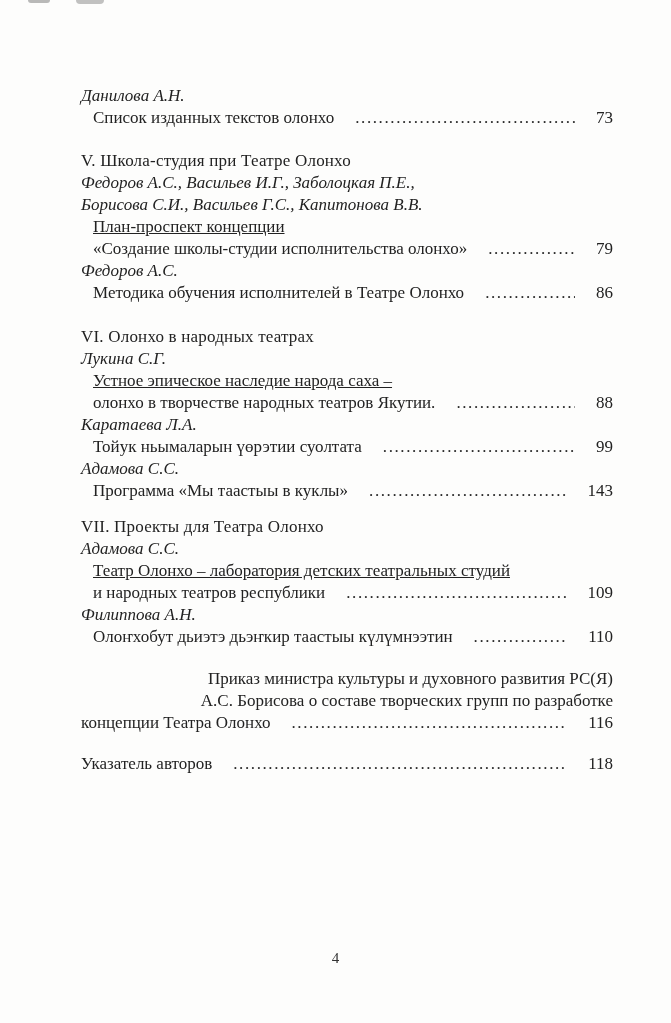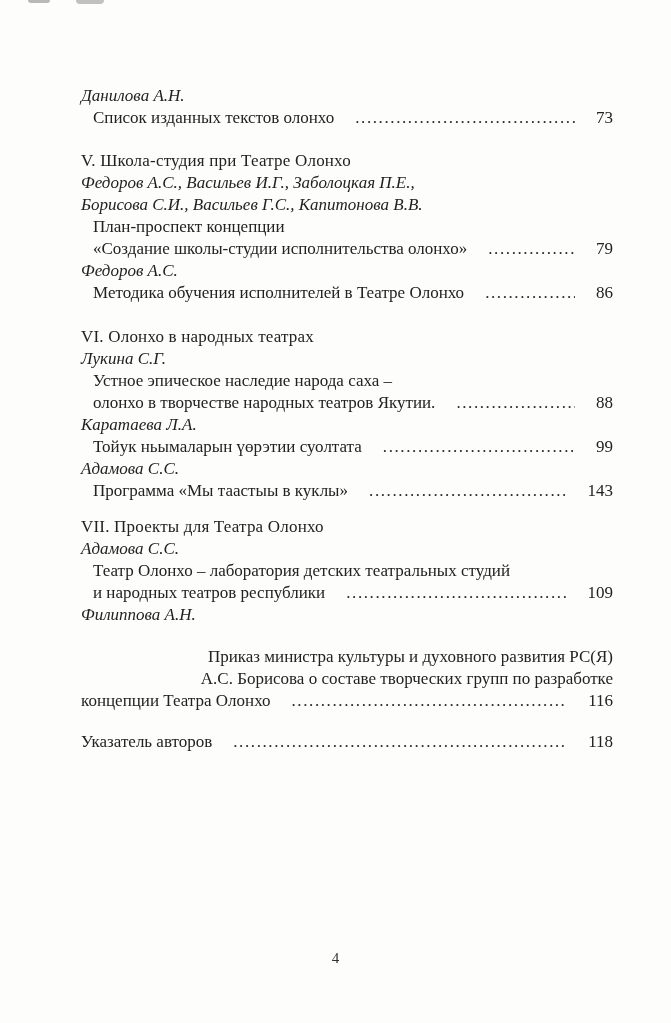--- a/index.html
+++ b/index.html
@@ -35,20 +35,21 @@
 
   .heading {
     font-weight: normal;
     letter-spacing: 0.2px;
   }
   .author-line {
     font-style: italic;
   }
   .title-line {
     padding-left: 12px;
+    text-decoration: underline;
   }
   .row {
     display: flex;
     align-items: baseline;
     gap: 20px;
   }
   .row.indent { padding-left: 12px; }
   .row .t {
     white-space: nowrap;
     flex: 0 0 auto;
@@ -149,20 +150,25 @@
     <div class="block gap-vii">
       <div class="heading">VII. Проекты для Театра Олонхо</div>
       <div class="author-line">Адамова С.С.</div>
       <div class="title-line">Театр Олонхо – лаборатория детских театральных студий</div>
       <div class="row indent">
         <span class="t">и народных театров республики</span>
         <span class="leader"></span>
         <span class="pg">109</span>
       </div>
       <div class="author-line">Филиппова А.Н.</div>
+      <div class="row indent">
+        <span class="t">Олоҥхобут дьиэтэ дьэҥкир таастыы күлүмнээтин</span>
+        <span class="leader"></span>
+        <span class="pg">110</span>
+      </div>
     </div>
 
     <div class="block gap-order">
       <div>Приказ министра культуры и духовного развития РС(Я)</div>
       <div>А.С. Борисова о составе творческих групп по разработке</div>
       <div class="row">
         <span class="t">концепции Театра Олонхо</span>
         <span class="leader"></span>
         <span class="pg">116</span>
       </div>

